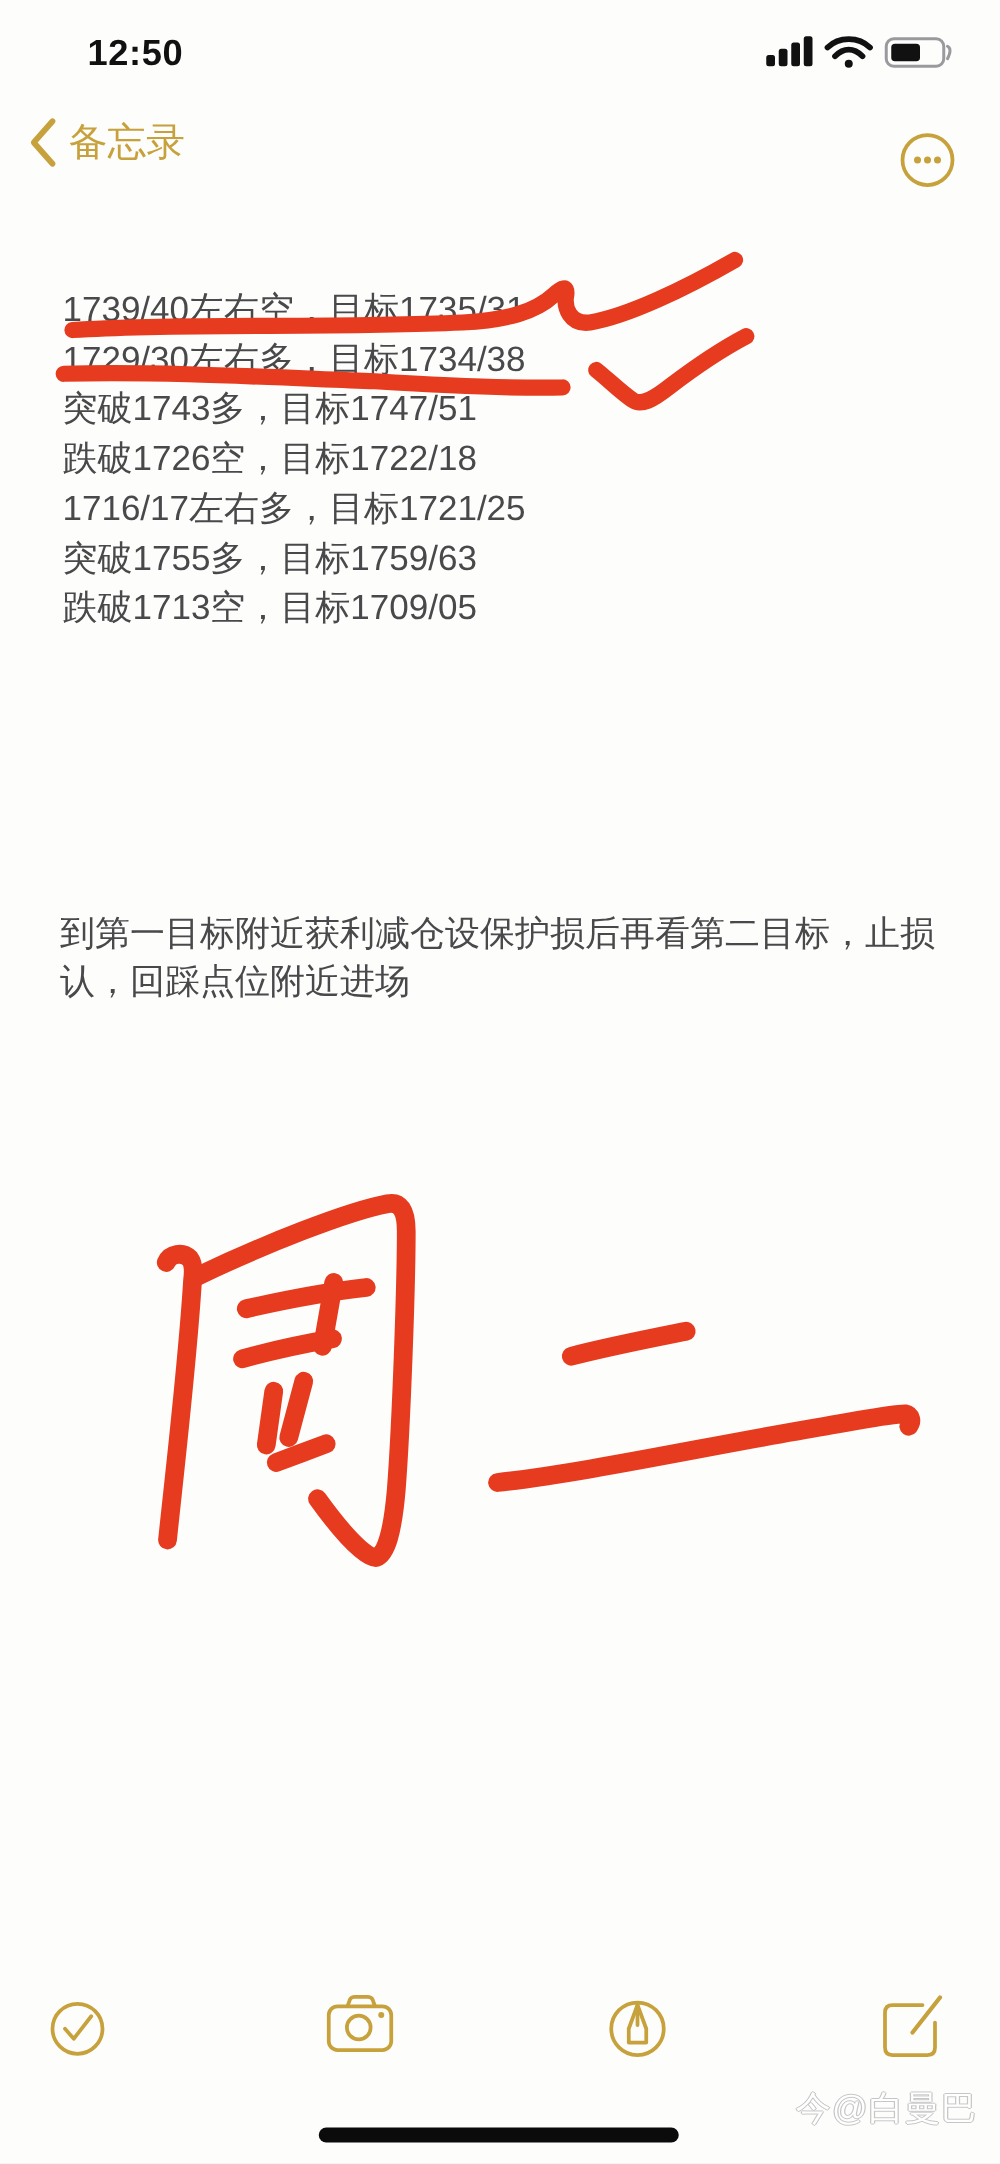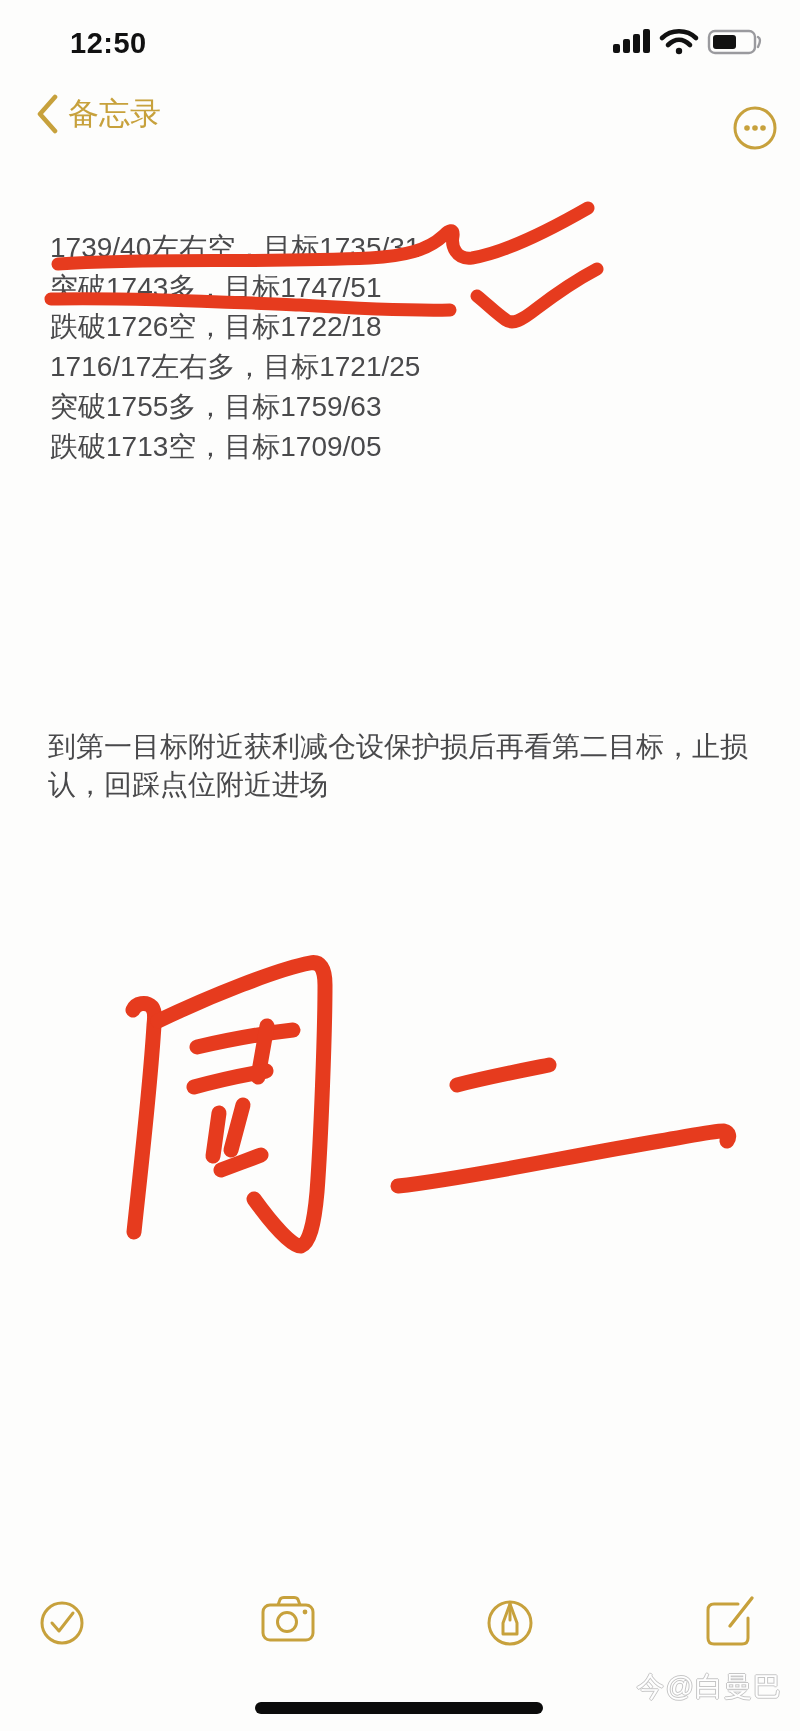--- a/index.html
+++ b/index.html
@@ -8,21 +8,21 @@
     background:#fdfdfc;overflow:hidden;
     font-family:"Liberation Sans","DejaVu Sans",sans-serif;
   }
   
   .time{
     position:absolute;left:70px;top:27px;font-size:29px;font-weight:bold;
     color:#111;letter-spacing:.5px;
   }
   .status-icons{position:absolute;left:605px;top:24px;}
   
-  .navbar{position:absolute;left:16px;top:92px;width:669px;height:60px;}
+  .navbar{position:absolute;left:3px;top:92px;width:669px;height:60px;}
   .back-btn{
     position:absolute;left:20px;top:0;display:flex;align-items:center;gap:10px;
     color:var(--gold);cursor:pointer;
   }
   .back-label{font-size:31px;color:var(--gold);}
   .more-btn{position:absolute;left:716px;top:13px;width:46px;height:46px;cursor:pointer;}
   
   .note-lines{
     position:absolute;left:50px;top:228px;width:700px;
     font-size:28px;line-height:39.7px;color:#49494b;
@@ -90,20 +90,21 @@
         <circle cx="23" cy="23" r="20" fill="none" stroke="#c7a13c" stroke-width="3"></circle>
         <circle cx="15" cy="23" r="2.8" fill="#c7a13c"></circle>
         <circle cx="23" cy="23" r="2.8" fill="#c7a13c"></circle>
         <circle cx="31" cy="23" r="2.8" fill="#c7a13c"></circle>
       </svg>
     </div>
   </div>
 
   <div class="note-lines">
     <div class="note-line">1739/40左右空，目标1735/31</div>
+    <div class="note-line">1729/30左右多，目标1734/38</div>
     <div class="note-line">突破1743多，目标1747/51</div>
     <div class="note-line">跌破1726空，目标1722/18</div>
     <div class="note-line">1716/17左右多，目标1721/25</div>
     <div class="note-line">突破1755多，目标1759/63</div>
     <div class="note-line">跌破1713空，目标1709/05</div>
   </div>
 
   <div class="note-para">
     <div class="note-line">到第一目标附近获利减仓设保护损后再看第二目标，止损</div>
     <div class="note-line">认，回踩点位附近进场</div>

